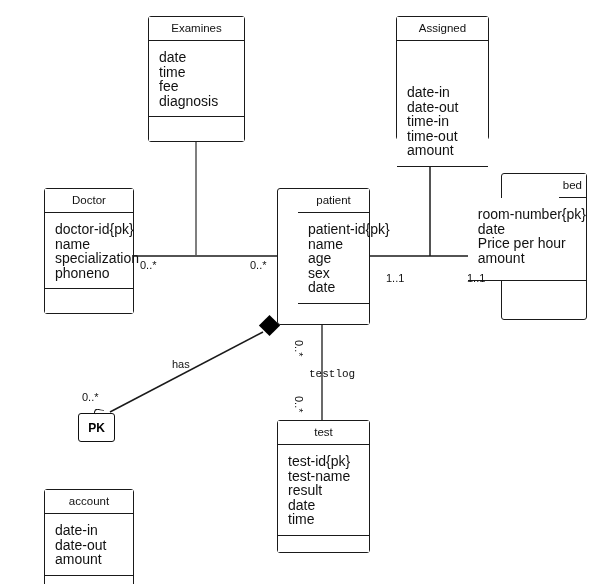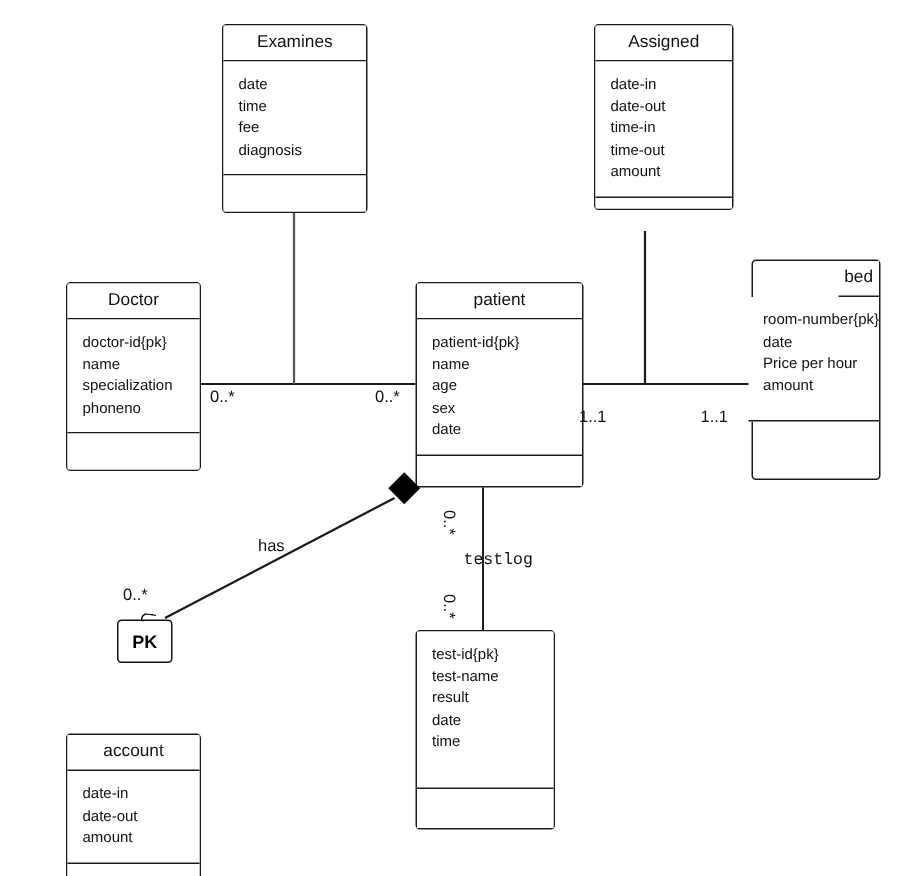--- a/index.html
+++ b/index.html
@@ -50,21 +50,21 @@
     background: #ffffff;
   }
   .entity-attrs {
     box-sizing: border-box;
     flex: 1 1 auto;
     padding: 9px 0 8px 10px;
     border-bottom: 1.3px solid #1a1a1a;
     background: #ffffff;
   }
   .entity-attrs .attr {
-    font-size: 10px;
+    font-size: 14px;
     color: #111111;
     line-height: 14.6px;
     white-space: nowrap;
   }
   .entity-ops {
     box-sizing: border-box;
     background: #ffffff;
   }
 
   
@@ -149,21 +149,21 @@
     <div class="entity-title">Examines</div>
     <div class="entity-attrs">
       <div class="attr">date</div>
       <div class="attr">time</div>
       <div class="attr">fee</div>
       <div class="attr">diagnosis</div>
     </div>
     <div class="entity-ops" style="height:25px;"></div>
   </div>
 
-  <div class="entity" style="left:396px; top:16px; width:93px; height:124px;">
+  <div class="entity" style="left:396px; top:16px; width:93px; height:124px;gap:35px;">
     <div class="entity-title">Assigned</div>
     <div class="entity-attrs">
       <div class="attr">date-in</div>
       <div class="attr">date-out</div>
       <div class="attr">time-in</div>
       <div class="attr">time-out</div>
       <div class="attr">amount</div>
     </div>
     <div class="entity-ops" style="height:25px;"></div>
   </div>
@@ -172,21 +172,21 @@
     <div class="entity-title">Doctor</div>
     <div class="entity-attrs">
       <div class="attr">doctor-id{pk}</div>
       <div class="attr">name</div>
       <div class="attr">specialization</div>
       <div class="attr">phoneno</div>
     </div>
     <div class="entity-ops" style="height:27px;"></div>
   </div>
 
-  <div class="entity" style="left:277px; top:188px; width:112px; height:137px;">
+  <div class="entity" style="left:277px; top:188px; width:93px; height:137px;padding-left:20px;">
     <div class="entity-title">patient</div>
     <div class="entity-attrs">
       <div class="attr">patient-id{pk}</div>
       <div class="attr">name</div>
       <div class="attr">age</div>
       <div class="attr">sex</div>
       <div class="attr">date</div>
     </div>
     <div class="entity-ops" style="height:26px;"></div>
   </div>
@@ -209,20 +209,21 @@
     <div class="entity-title">account</div>
     <div class="entity-attrs">
       <div class="attr">date-in</div>
       <div class="attr">date-out</div>
       <div class="attr">amount</div>
     </div>
     <div class="entity-ops" style="height:30px;"></div>
   </div>
 
   <div class="entity" style="left:277px; top:420px; width:93px; height:133px;">
+    <div class="entity-title">test</div>
     <div class="entity-attrs">
       <div class="attr">test-id{pk}</div>
       <div class="attr">test-name</div>
       <div class="attr">result</div>
       <div class="attr">date</div>
       <div class="attr">time</div>
     </div>
     <div class="entity-ops" style="height:26px;"></div>
   </div>
 

